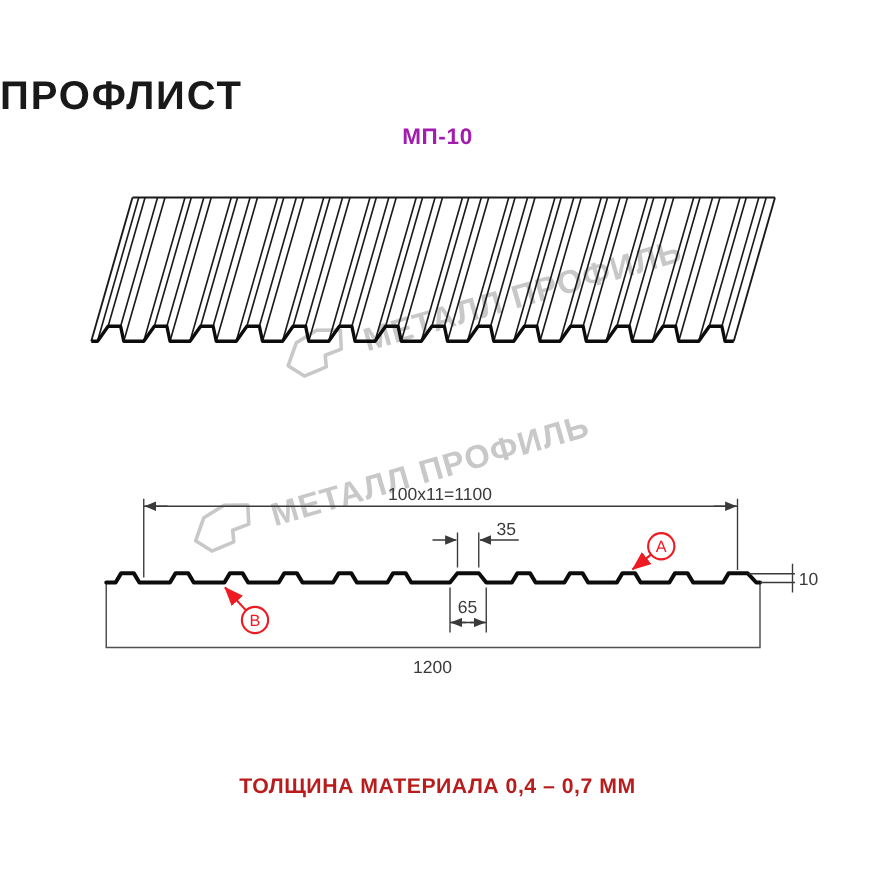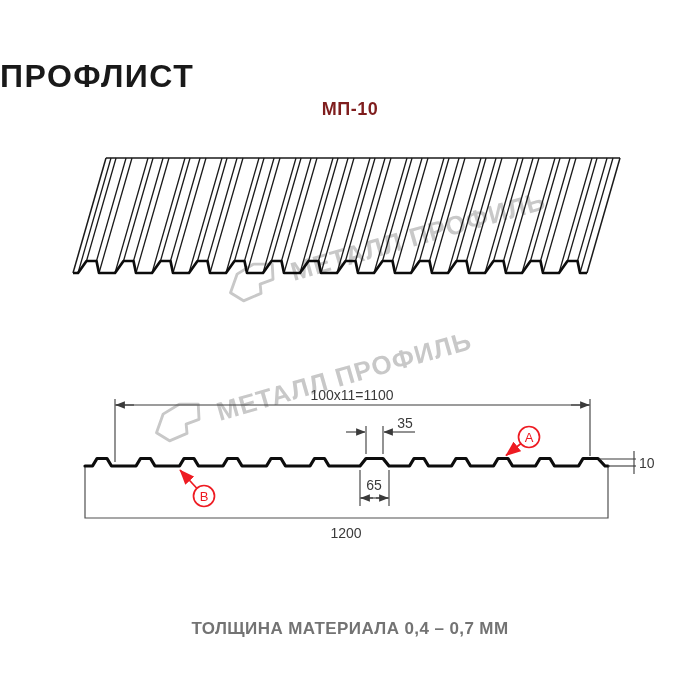--- a/index.html
+++ b/index.html
@@ -9,26 +9,26 @@
   }
   .abs{position:absolute;}
   .layer{z-index:2;}
   
   .title{
     left:0;top:58px;width:700px;text-align:left;
     font-size:32px;font-weight:800;letter-spacing:1.5px;color:#191919;
   }
   .subtitle{
     left:0;top:99px;width:700px;text-align:center;
-    font-size:18px;font-weight:700;letter-spacing:.5px;color:#7f1d1d;
+    font-size:18px;font-weight:700;letter-spacing:.5px;color:#a21caf;
   }
   
   .note{
     left:0;top:619px;width:700px;text-align:center;
-    font-size:17px;font-weight:700;letter-spacing:.4px;color:#737373;
+    font-size:17px;font-weight:700;letter-spacing:.4px;color:#b91c1c;
   }
   
   .watermark{
     position:absolute;display:flex;align-items:center;gap:10px;
     transform:rotate(-16deg);transform-origin:left center;z-index:1;
   }
   .wm1{left:226px;top:271px;}
   .wm2{left:152px;top:411px;}
   .wm-text{font-size:26px;font-weight:bold;letter-spacing:1px;white-space:nowrap;color:#c8c8c8;}
   .wm-logo path{fill:none;stroke:#c8c8c8;stroke-width:5;stroke-linejoin:round;}

